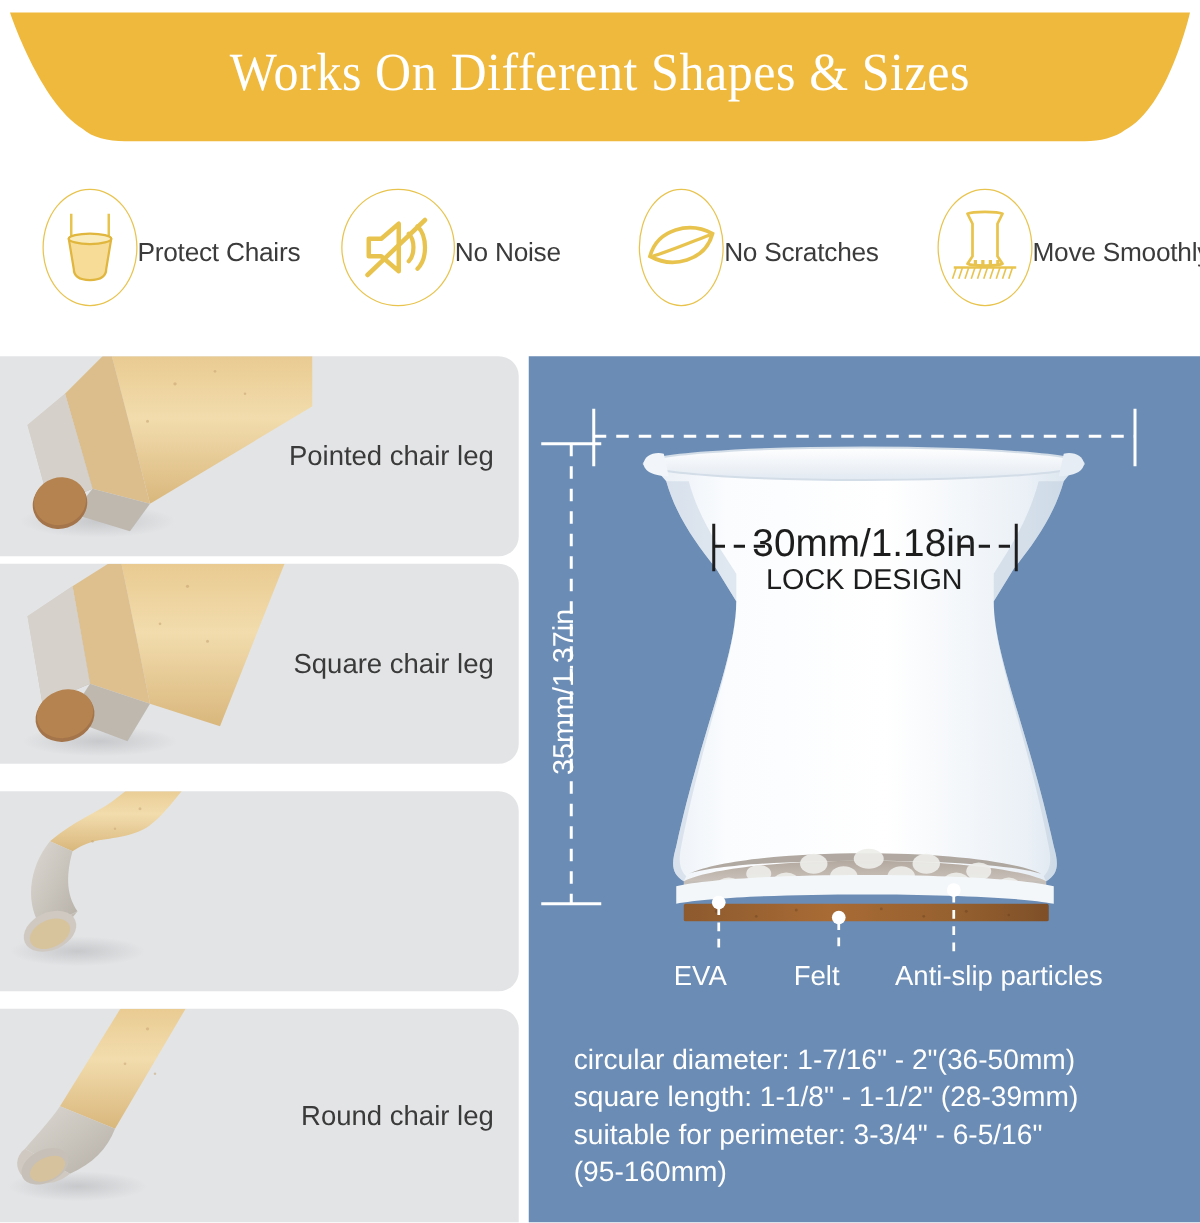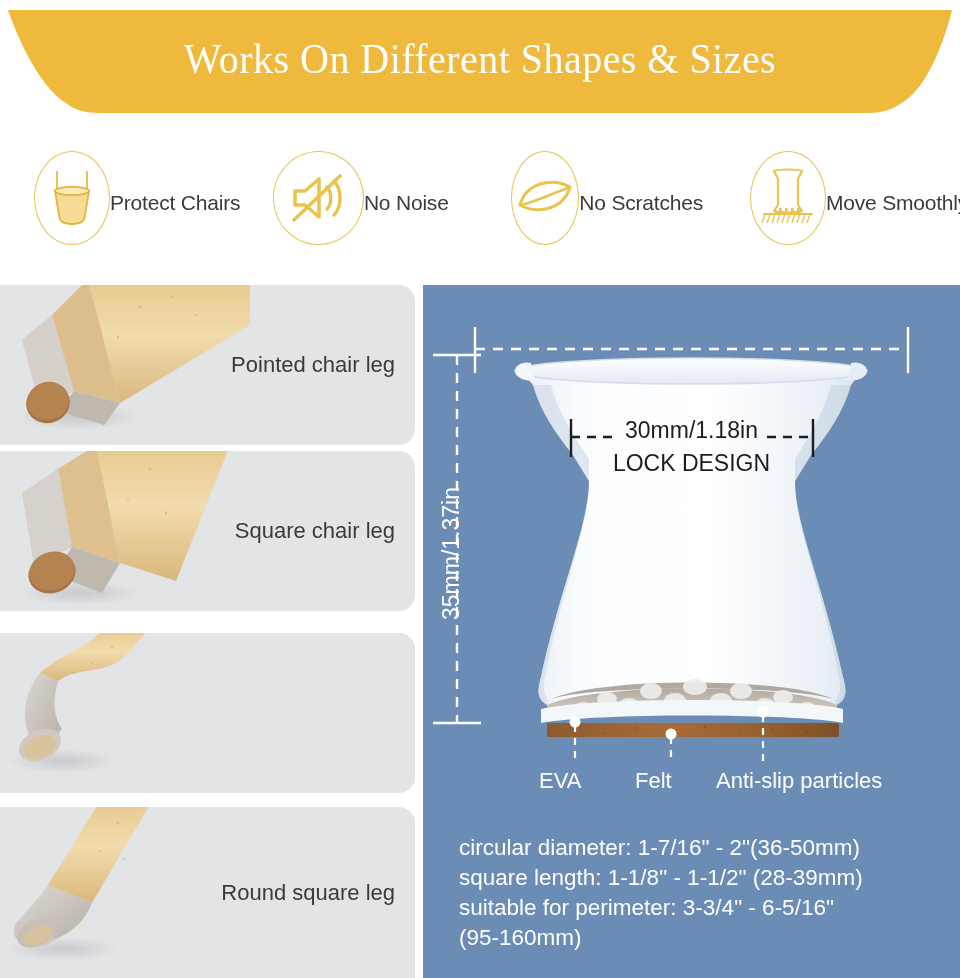--- a/index.html
+++ b/index.html
@@ -133,21 +133,21 @@
     top: 255px;
     width: 200px;
     text-align: center;
     transform: rotate(-90deg);
   }
   #lock-width-label {
     left: 0; top: 132px;
     width: 537px;
     text-align: center;
     color: #1d1d1d;
-    font-size: 23px;
+    font-size: 31px;
     background: transparent;
   }
   #lock-design-label {
     left: 0; top: 165px;
     width: 537px;
     text-align: center;
     color: #1d1d1d;
     font-size: 23px;
   }
   .callout-label {
@@ -331,21 +331,21 @@
       <circle cx="118" cy="16" r="1.3"></circle>
         <circle cx="100" cy="44" r="1.1"></circle>
       <circle cx="124" cy="52" r="1"></circle>
     </g>
     <path d="M48,78 L92,96 C86,112 74,124 56,132
              L20,112 C30,100 40,90 48,78 Z" fill="url(#cap1)"></path>
     <path d="M20,112 L56,132 C44,142 28,142 18,134 C12,128 12,118 20,112 Z" fill="#CFC9C1"></path>
     <ellipse cx="36" cy="126" rx="20" ry="13" fill="#C6C0B8" transform="rotate(-26 36 126)"></ellipse>
     <ellipse cx="38" cy="128" rx="15" ry="9" fill="#D6C29C" transform="rotate(-26 38 128)"></ellipse>
   </svg>
-  <div class="leg-card-label">Round square leg</div>
+  <div class="leg-card-label">Round chair leg</div>
 </div>
 
 <div id="spec-panel">
 
   <svg id="spec-art" viewBox="0 0 537 540">
     <defs>
       <linearGradient id="capBody" x1="0" y1="0" x2="1" y2="0">
         <stop offset="0" stop-color="#E8EEF5"></stop>
         <stop offset="0.18" stop-color="#FAFCFE"></stop>
         <stop offset="0.55" stop-color="#FFFFFF"></stop>

